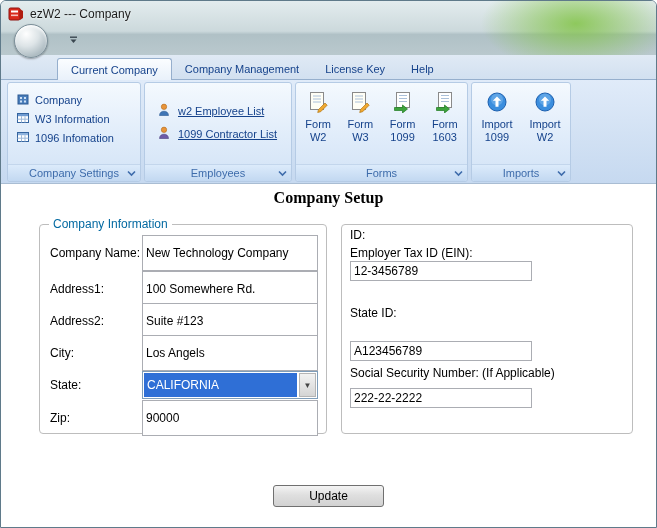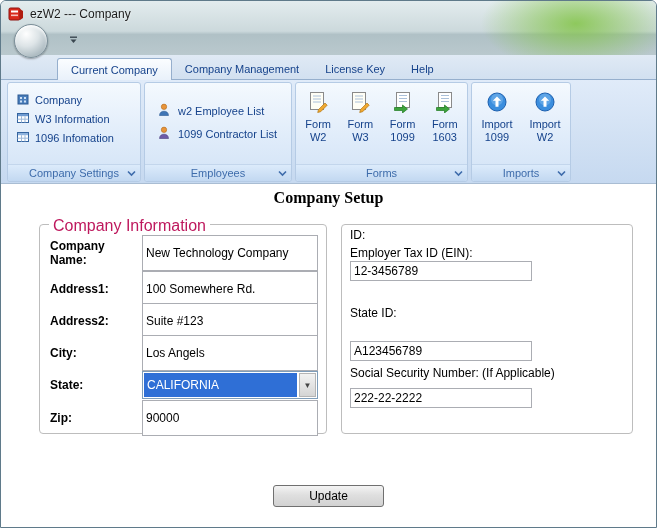--- a/index.html
+++ b/index.html
@@ -75,44 +75,44 @@
   }
   .g-caption .launcher { position: absolute; right: 3px; top: 3px; width: 11px; height: 11px; cursor: pointer; display: flex; }
   .nav-list { padding-top: 7px; }
   .nav-item {
     display: flex; align-items: center; gap: 5px; height: 19px; padding-left: 8px;
     font-size: 11px; color: #15428b; cursor: pointer; white-space: nowrap;
   }
   .emp-list { padding-top: 16px; }
   .emp-item {
     display: flex; align-items: center; gap: 6px; height: 23px; padding-left: 11px;
-    font-size: 11px; color: #15428b; cursor: pointer; white-space: nowrap;
+    font-size: 11px; color: #15428b; cursor: pointer; white-space: nowrap; text-decoration: underline;
   }
   .bigbtn-row { display: flex; justify-content: space-evenly; padding-top: 6px; }
   .bigbtn {
     width: 40px; display: flex; flex-direction: column; align-items: center;
     cursor: pointer; padding-top: 2px; border-radius: 3px;
   }
   .bigbtn .bicon { margin-bottom: 5px; display: flex; }
   .bigbtn .bl { font-size: 11px; line-height: 13px; color: #15428b; text-align: center; }
   
   .main { position: absolute; top: 184px; left: 0; right: 0; bottom: 0; background: #fff; }
   .page-title {
     position: absolute; top: 4px; left: 0; right: 0; text-align: center;
     font-family: "Liberation Serif", serif; font-weight: bold; font-size: 16px; color: #000;
   }
   .gbox { position: absolute; border: 1px solid #bdbdbd; border-radius: 4px; }
   .gbox-left  { left: 38px;  top: 39px; width: 288px; height: 210px; }
   .gbox-right { left: 340px; top: 39px; width: 292px; height: 210px; }
   .legend {
     position: absolute; top: -8px; left: 9px; background: #fff; padding: 0 4px;
-    font-size: 16px; color: #be185d; text-align: center;
+    font-size: 12px; color: #0369a1; text-align: center;
   }
   .frow { position: absolute; left: 10px; display: flex; align-items: center; height: 20px; }
-  .flabel { width: 92px; font-size: 12px; color: #000; flex: none; font-weight: bold; }
+  .flabel { width: 92px; font-size: 12px; color: #000; flex: none; }
   .finput {
     width: 176px; height: 20px; border: 1px solid #abadb3; font-size: 12px;
     padding: 17px 3px; font-family: "Liberation Sans", sans-serif; background: #fff; color: #000;
   }
   .combo {
     width: 176px; height: 28px; border: 1px solid #7f9db9; background: #fff;
     display: flex; align-items: stretch; cursor: pointer;
   }
   .combo-text {
     flex: 1; margin: 1px; background: #2f6fd6; color: #fff; font-size: 12px;

